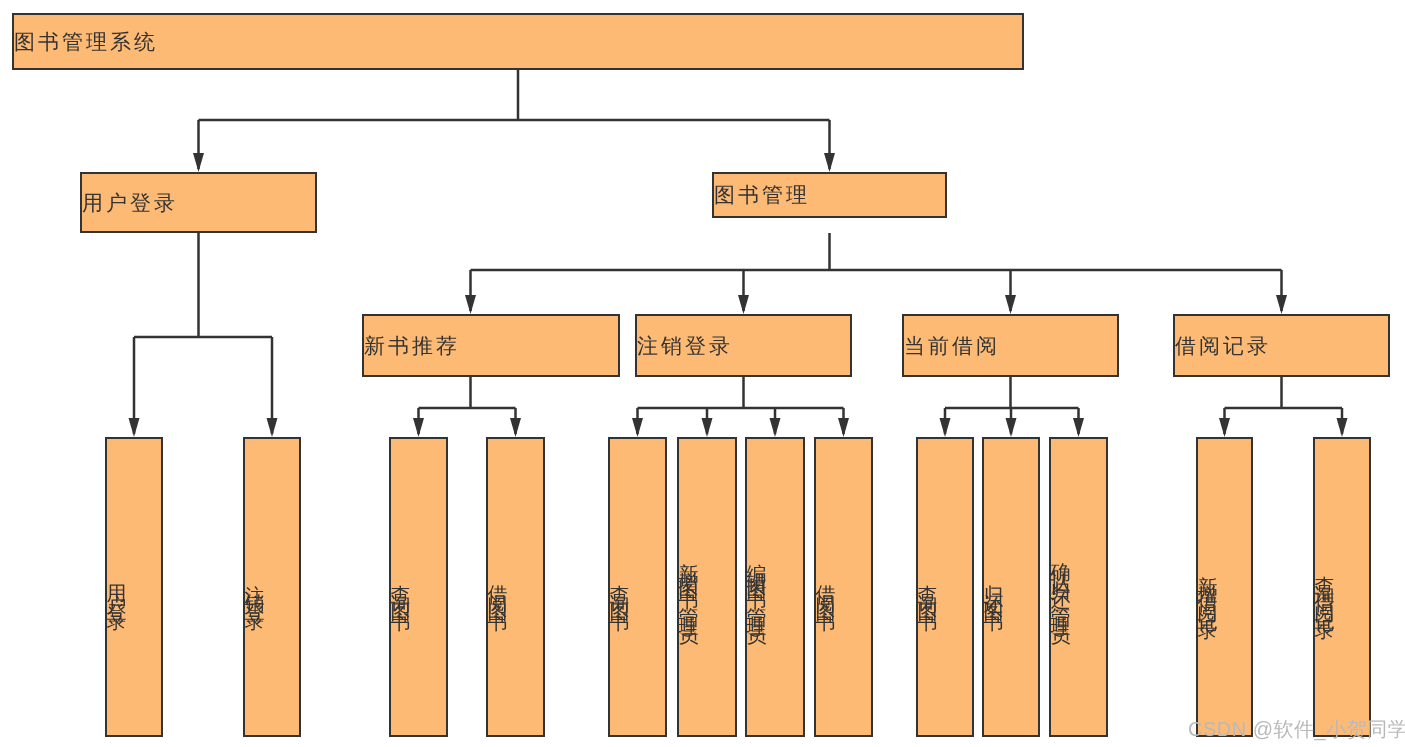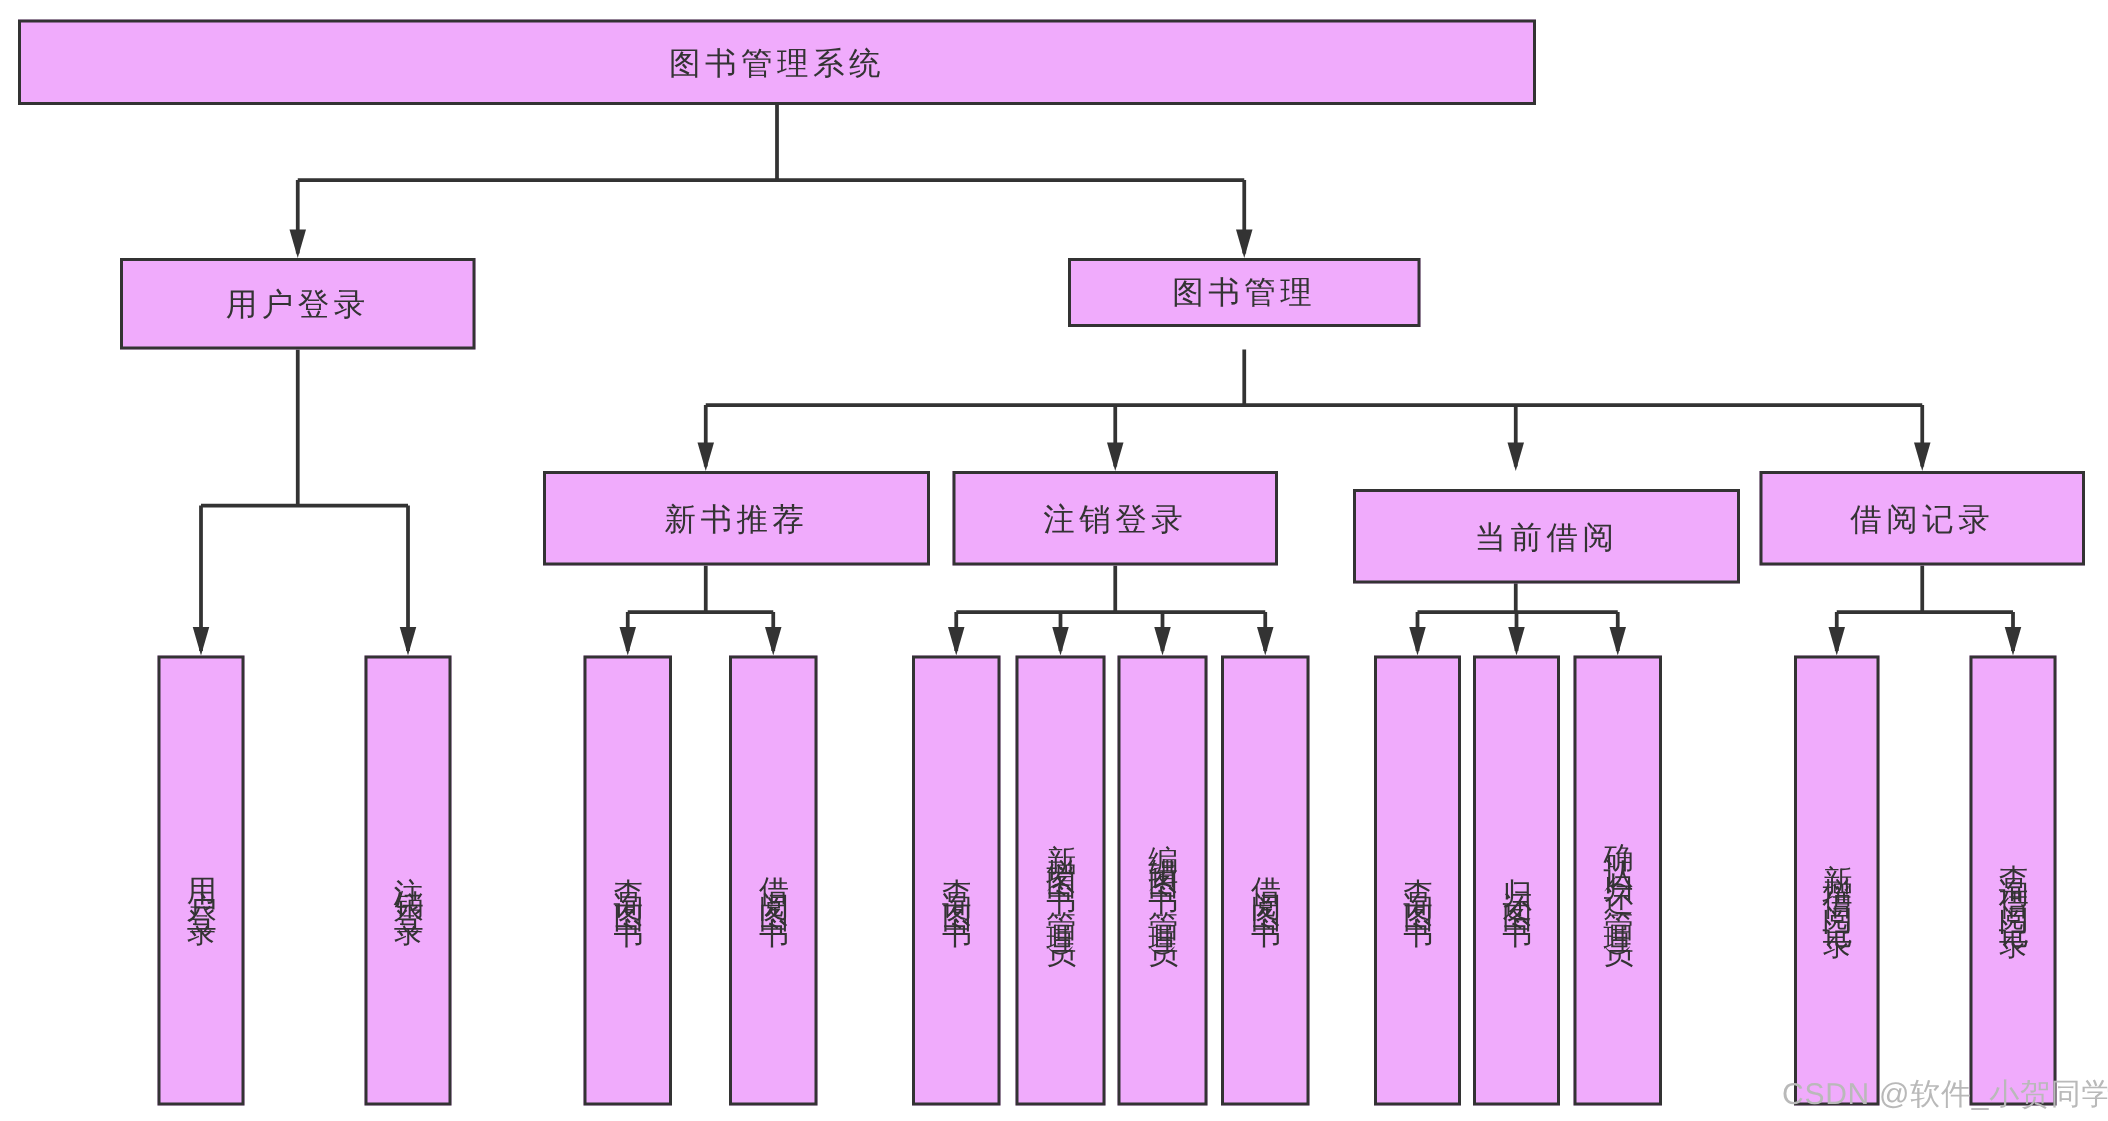--- a/index.html
+++ b/index.html
@@ -7,23 +7,23 @@
     position:relative;
     width:1405px;height:747px;
     background:#ffffff;
     font-family:"Liberation Sans", sans-serif;
     overflow:hidden;
   }
   #edges{position:absolute;left:0;top:0;width:1405px;height:747px;}
   .node{
     position:absolute;
     box-sizing:border-box;
-    background:#f0abfc;
+    background:#fdba74;
     border:2.5px solid #333333;
-    display:flex;align-items:center;justify-content:center;
+    display:flex;align-items:center;justify-content:flex-start;
     color:#333333;
   }
   .node.h .lbl{
     font-size:21px;
     letter-spacing:3px;
     white-space:nowrap;
     color:#333333;
   }
   .node.v .lbl{
     writing-mode:vertical-rl;
@@ -104,21 +104,21 @@
   <div class="node h" style="left:712px;top:172px;width:235px;height:46px">
     <span class="lbl">图书管理</span>
   </div>
 
   <div class="node h" style="left:362px;top:314px;width:258px;height:63px">
     <span class="lbl">新书推荐</span>
   </div>
   <div class="node h" style="left:635px;top:314px;width:217px;height:63px">
     <span class="lbl">注销登录</span>
   </div>
-  <div class="node h" style="left:902px;top:326px;width:258px;height:63px">
+  <div class="node h" style="left:902px;top:314px;width:217px;height:63px">
     <span class="lbl">当前借阅</span>
   </div>
   <div class="node h" style="left:1173px;top:314px;width:217px;height:63px">
     <span class="lbl">借阅记录</span>
   </div>
 
   <div class="node v" style="left:105px;top:437px;width:58px;height:300px">
     <span class="lbl">用户登录</span>
   </div>
   <div class="node v" style="left:243px;top:437px;width:58px;height:300px">

